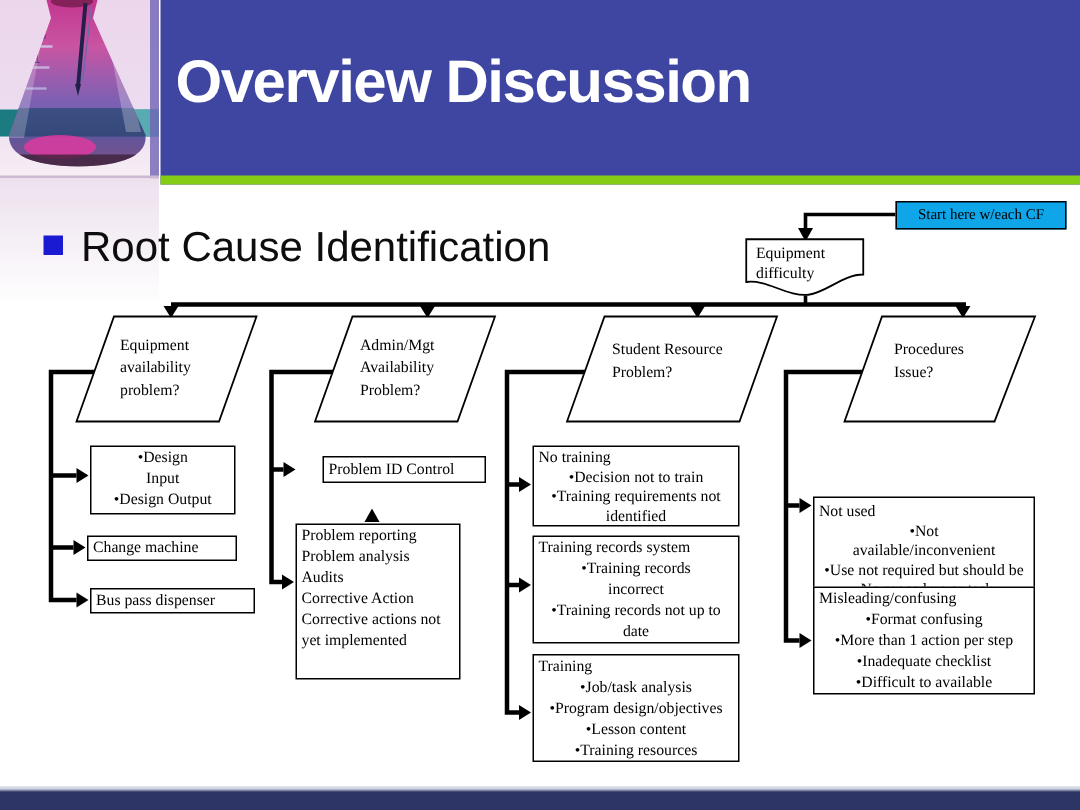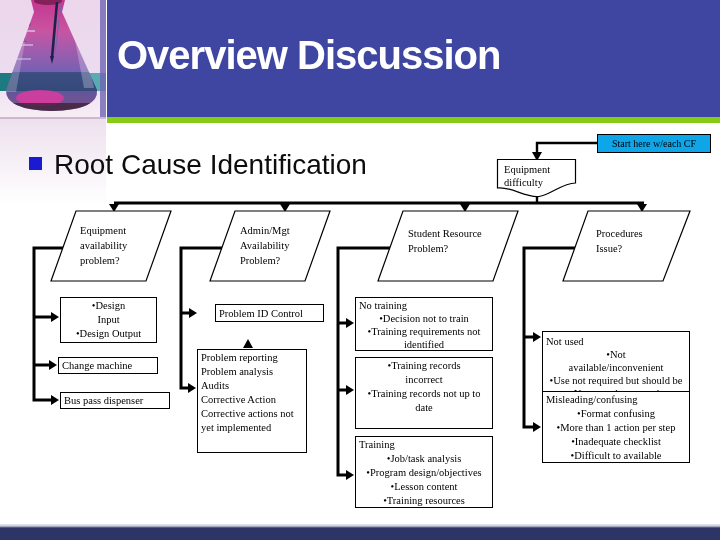--- a/index.html
+++ b/index.html
@@ -194,20 +194,21 @@
     <div class="l">yet implemented</div>
   </div>
 
   <div class="fbox" style="left:355px;top:297px;width:138px;height:54px;line-height:13px;">
     <div class="l">No training</div>
     <div class="c">•Decision not to train</div>
     <div class="c">•Training requirements not</div>
     <div class="c">identified</div>
   </div>
   <div class="fbox" style="left:355px;top:357px;width:138px;height:72px;line-height:14px;">
+    <div class="l">Training records system</div>
     <div class="c">•Training records</div>
     <div class="c">incorrect</div>
     <div class="c">•Training records not up to</div>
     <div class="c">date</div>
   </div>
   <div class="fbox" style="left:355px;top:436px;width:138px;height:72px;line-height:14px;">
     <div class="l">Training</div>
     <div class="c">•Job/task analysis</div>
     <div class="c">•Program design/objectives</div>
     <div class="c">•Lesson content</div>

